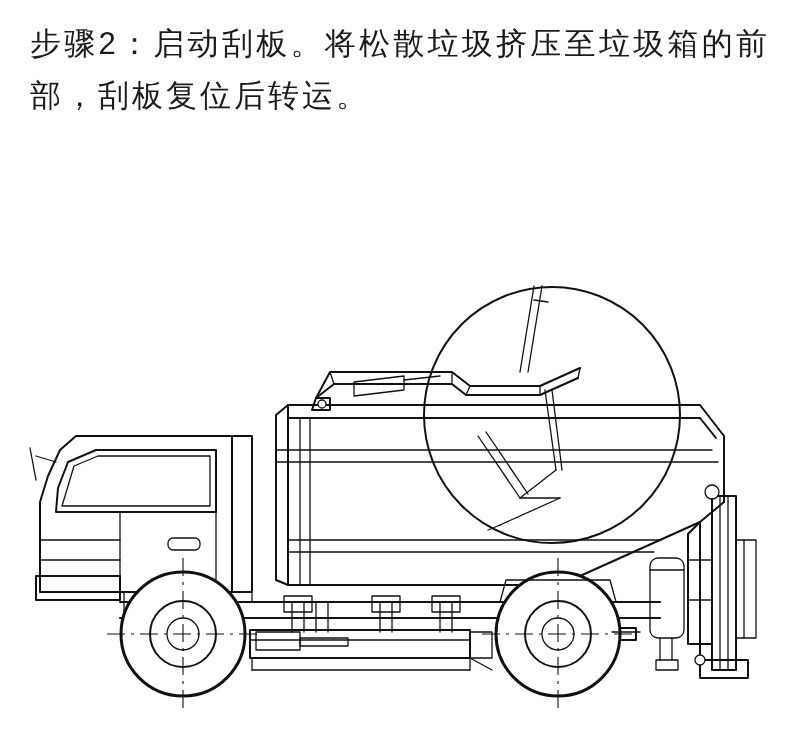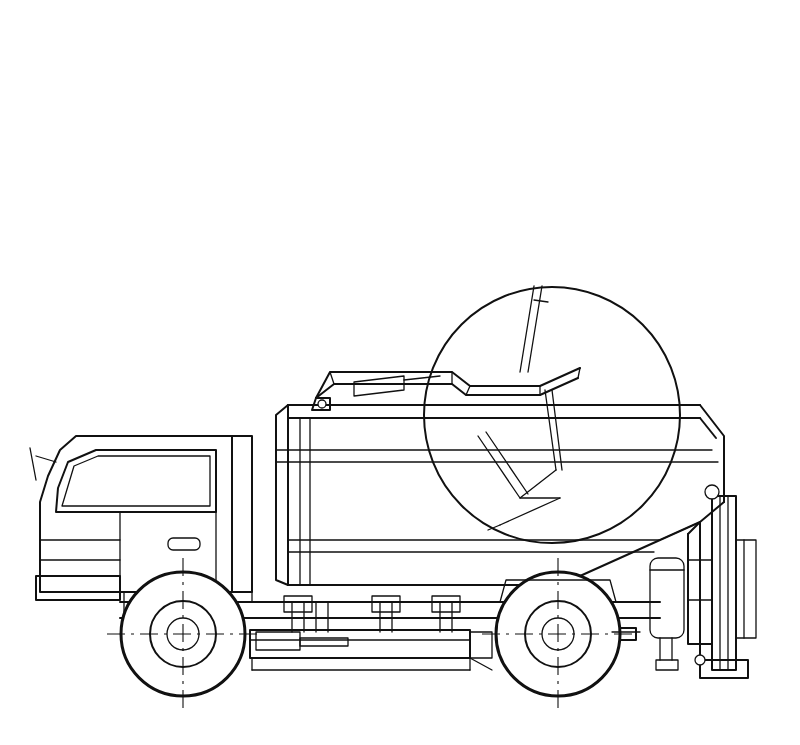--- a/index.html
+++ b/index.html
@@ -77,20 +77,21 @@
   }
   .fill-white {
     fill: #ffffff;
   }
 </style>
 </head>
 <body>
 
 <div class="page">
 
+  <div class="caption">步骤2：启动刮板。将松散垃圾挤压至垃圾箱的前部，刮板复位后转运。</div>
 
   <div class="diagram-wrap">
     <svg class="diagram" viewBox="0 0 800 505" xmlns="http://www.w3.org/2000/svg">
 
       <g>
         <circle class="ln" cx="552" cy="175" r="128" fill="none"></circle>
       </g>
 
       <g>
 

